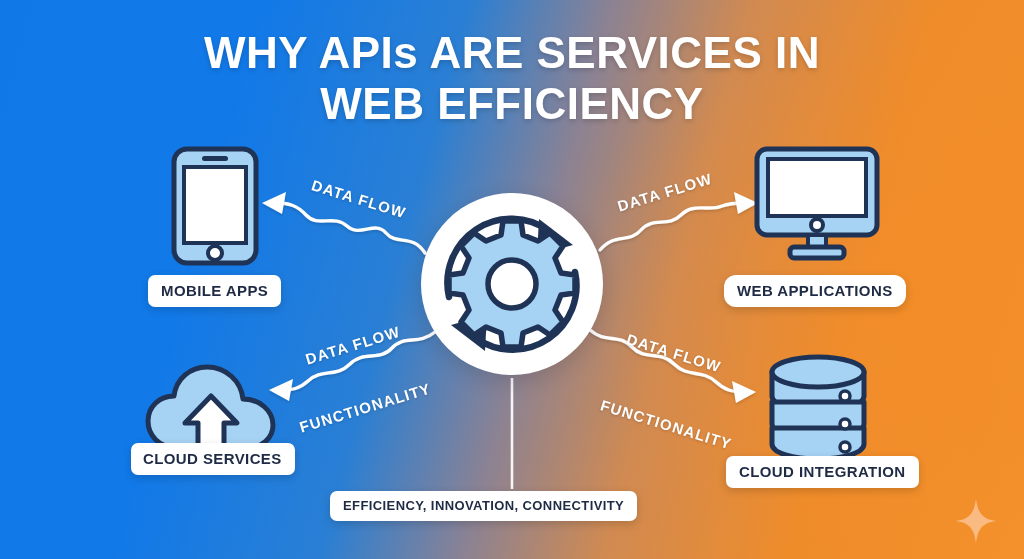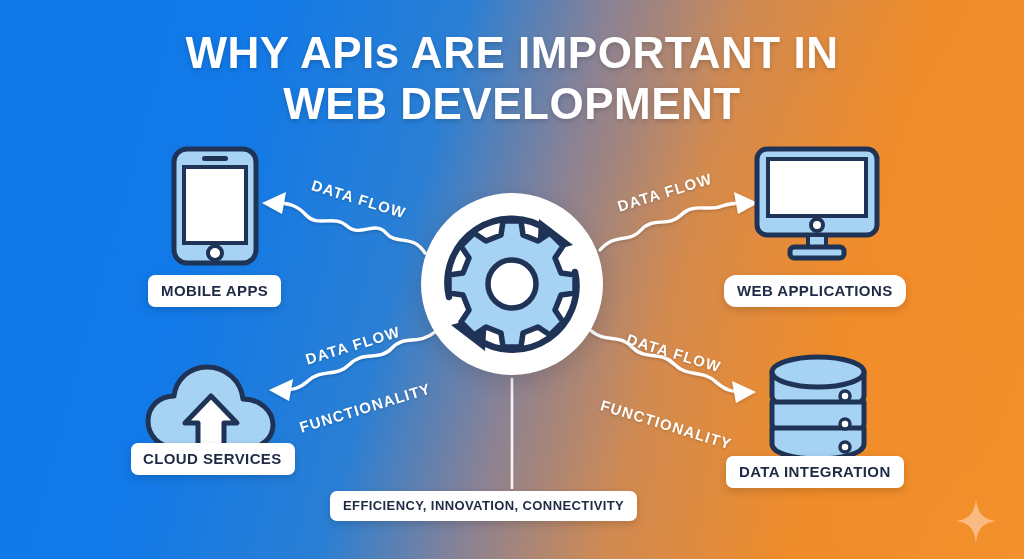--- a/index.html
+++ b/index.html
@@ -207,34 +207,34 @@
       <path d="M 6 50 L 6 72 C 6 81 27 88 52 88 C 77 88 98 81 98 72 L 98 50 Z"></path>
       <path d="M 6 76 L 6 92 C 6 101 27 107 52 107 C 77 107 98 101 98 92 L 98 76 Z"></path>
       <ellipse cx="52" cy="20" rx="46" ry="15"></ellipse>
     </g>
     <circle cx="79" cy="44" r="5" fill="#ffffff" stroke="#1f3356" stroke-width="3.5"></circle>
     <circle cx="79" cy="72" r="5" fill="#ffffff" stroke="#1f3356" stroke-width="3.5"></circle>
     <circle cx="79" cy="95" r="5" fill="#ffffff" stroke="#1f3356" stroke-width="3.5"></circle>
   </svg>
 
   <div id="title" style="z-index:4;">
-    <span class="line">WHY APIs ARE IMPORTANT IN</span>
-    <span class="line">WEB DEVELOPMENT</span>
+    <span class="line">WHY APIs ARE SERVICES IN</span>
+    <span class="line">WEB EFFICIENCY</span>
   </div>
 
   <div class="flowtext" id="flow-tl" style="z-index:4;">DATA FLOW</div>
   <div class="flowtext" id="flow-tr" style="z-index:4;">DATA FLOW</div>
   <div class="flowtext" id="flow-bl" style="z-index:4;">DATA FLOW</div>
   <div class="flowtext" id="func-bl" style="z-index:4;">FUNCTIONALITY</div>
   <div class="flowtext" id="flow-br" style="z-index:4;">DATA FLOW</div>
   <div class="flowtext" id="func-br" style="z-index:4;">FUNCTIONALITY</div>
 
   <div class="pill" id="pill-mobile" style="z-index:5;">MOBILE APPS</div>
   <div class="pill" id="pill-web" style="z-index:5;border-radius:12px;">WEB APPLICATIONS</div>
   <div class="pill" id="pill-cloud" style="z-index:5;">CLOUD SERVICES</div>
-  <div class="pill" id="pill-dataint" style="z-index:5;">DATA INTEGRATION</div>
+  <div class="pill" id="pill-dataint" style="z-index:5;">CLOUD INTEGRATION</div>
   <div class="pill" id="pill-benefits" style="z-index:5;">EFFICIENCY, INNOVATION, CONNECTIVITY</div>
 
   <svg id="sparkle" viewBox="0 0 44 48" xmlns="http://www.w3.org/2000/svg" style="z-index:4;">
     <path d="M 22 2 C 24 16 28 22 42 24 C 28 26 24 32 22 46 C 20 32 16 26 2 24 C 16 22 20 16 22 2 Z" fill="#f9bb82"></path>
   </svg>
 
 </div>
 
 </body></html>

